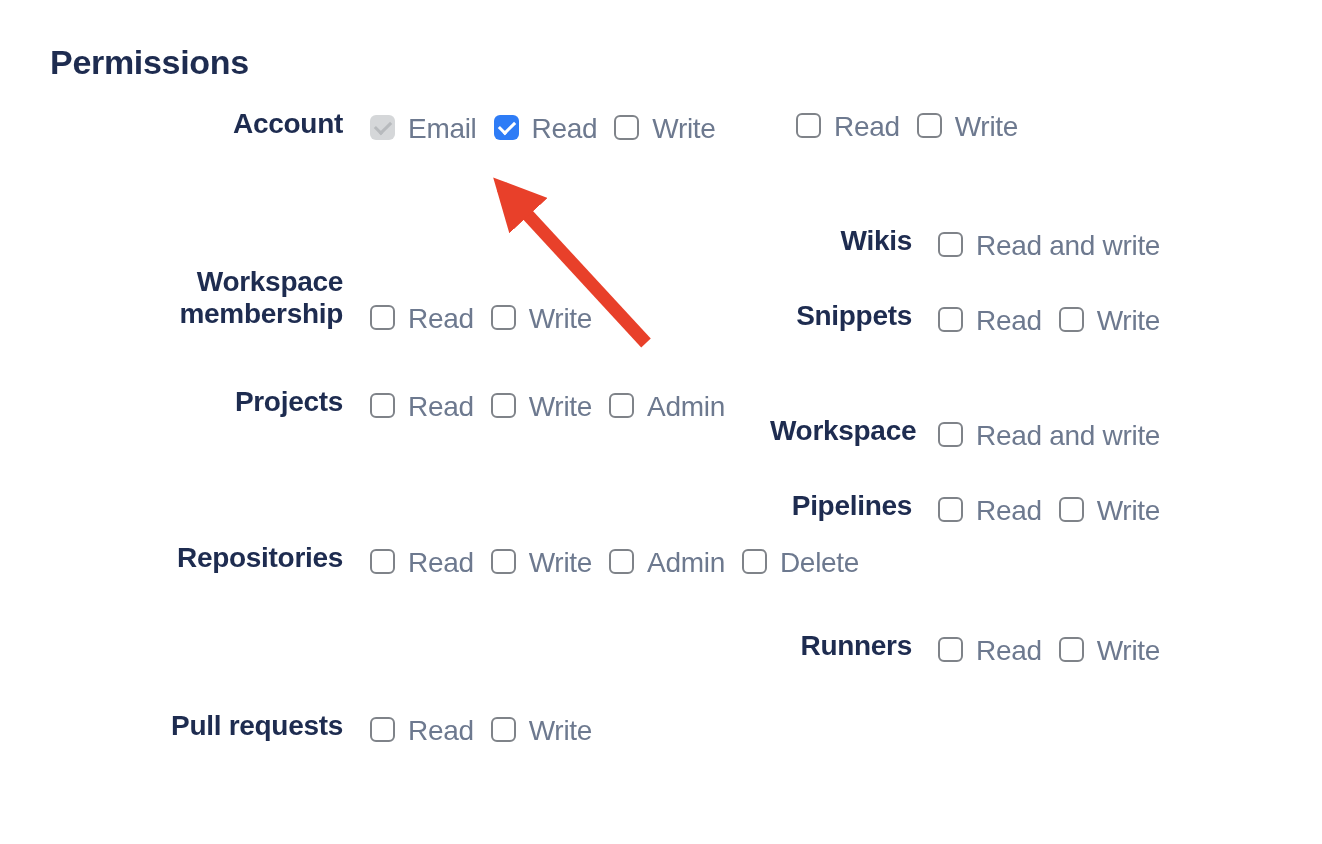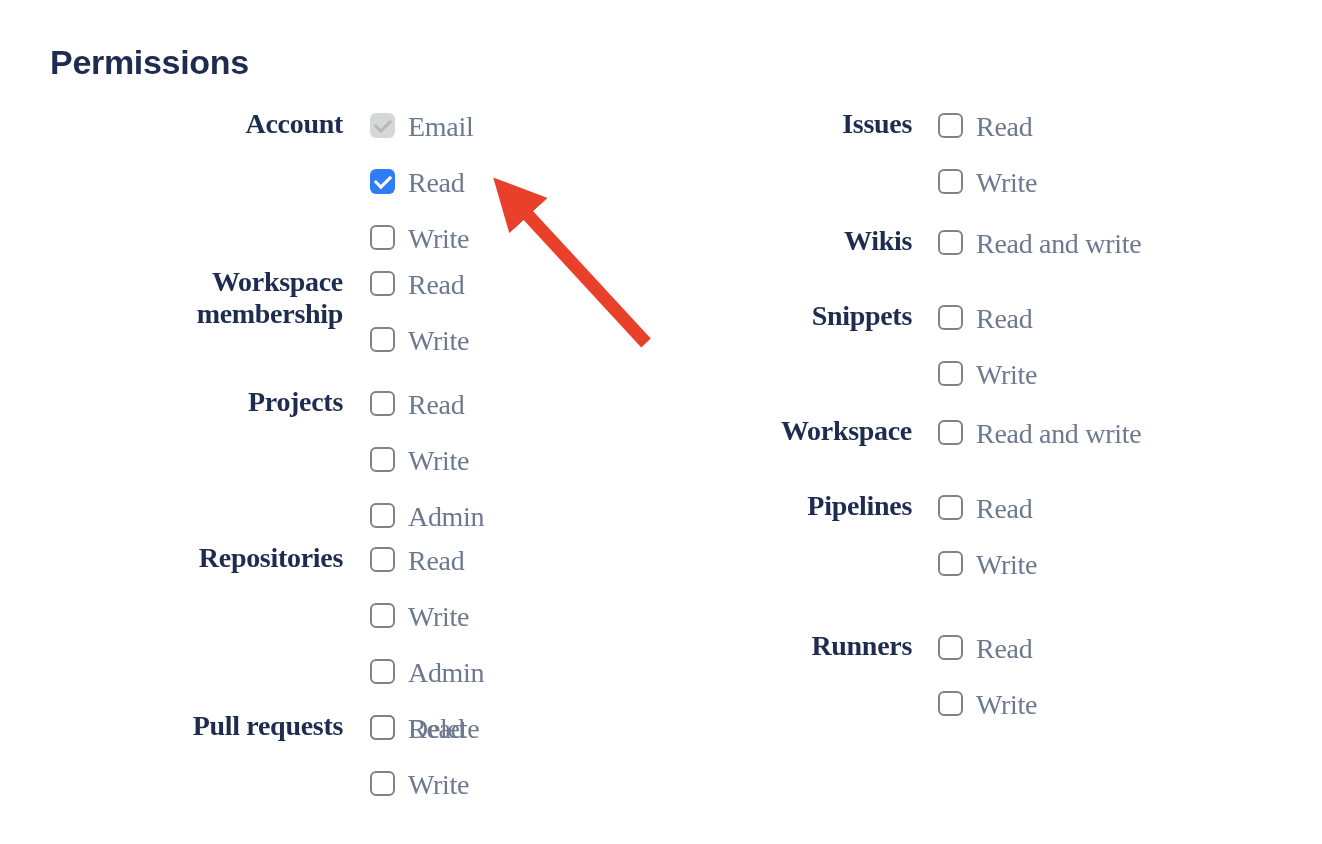--- a/index.html
+++ b/index.html
@@ -19,41 +19,40 @@
     font-size: 34px;
     font-weight: 700;
     letter-spacing: -0.3px;
     color: #1e2c50;
     line-height: 36px;
     white-space: nowrap;
   }
   .group {
     position: absolute;
     display: flex;
-    align-items: flex-start;
-    font-family: Liberation Serif, serif;
+    align-items: flex-end;
   }
   .group.col-left  { left: 168px; }
   .group.col-right { left: 770px; }
   .group-label {
     flex: none;
     text-align: right;
     font-size: 28px;
     font-weight: 700;
     letter-spacing: -0.3px;
     line-height: 32px;
     margin-top: -5px;
     color: #1e2c50;
   }
   .col-left  .group-label { width: 175px; }
   .col-right .group-label { width: 142px; }
   .options {
     display: flex;
-    flex-direction: column;
-    gap: 31px;
+    flex-direction: row;
+    gap: 17px;
   }
   .col-left  .options { margin-left: 27px; }
   .col-right .options { margin-left: 26px; }
   .opt {
     display: flex;
     align-items: center;
     height: 25px;
     cursor: pointer;
     white-space: nowrap;
   }
@@ -195,21 +194,20 @@
         <span class="opt-label">Read</span>
       </label>
       <label class="opt">
         <span class="cb" data-state="unchecked"></span>
         <span class="opt-label">Write</span>
       </label>
     </div>
   </div>
 
   <div class="group col-right" style="top:113px">
-    <div class="group-label">Issues</div>
     <div class="options">
       <label class="opt">
         <span class="cb" data-state="unchecked"></span>
         <span class="opt-label">Read</span>
       </label>
       <label class="opt">
         <span class="cb" data-state="unchecked"></span>
         <span class="opt-label">Write</span>
       </label>
     </div>

